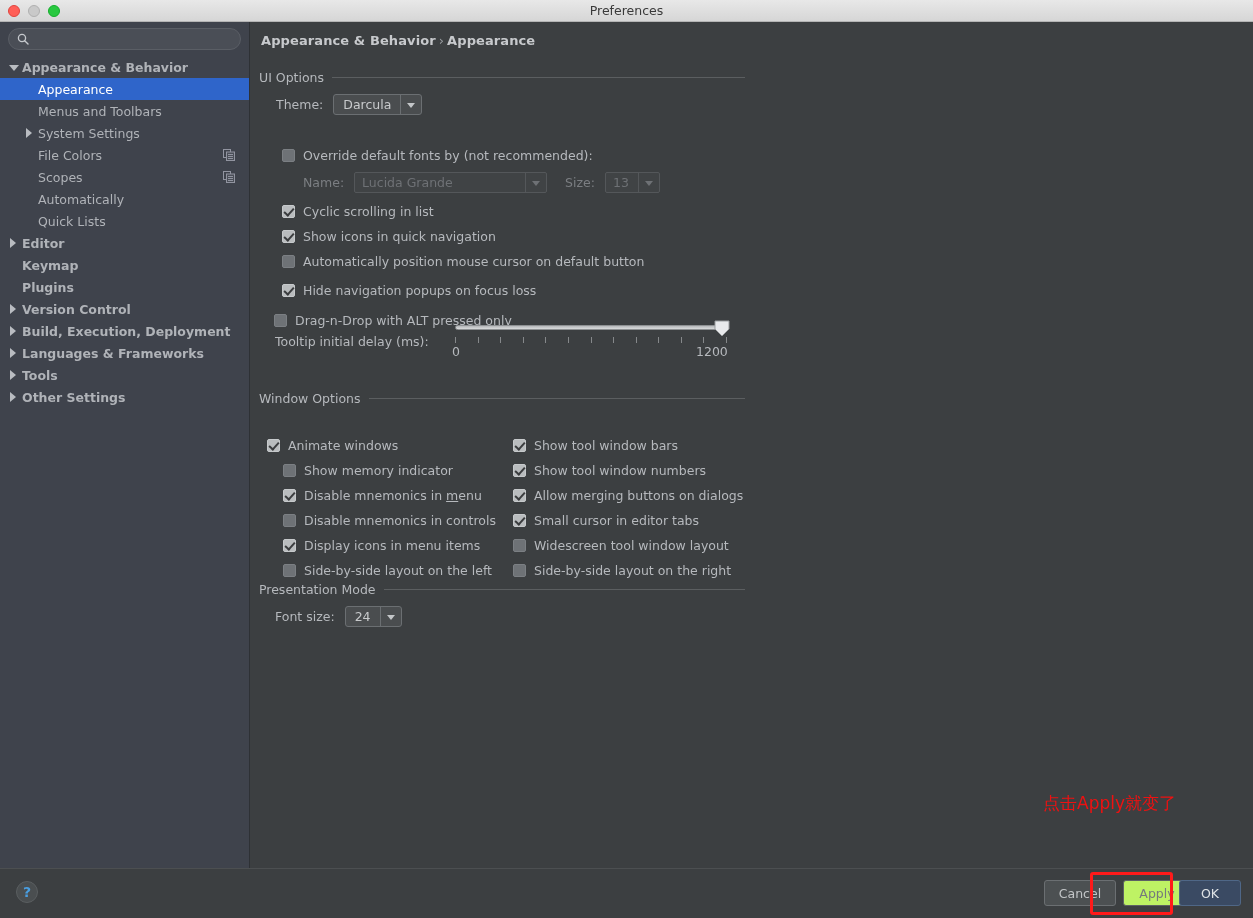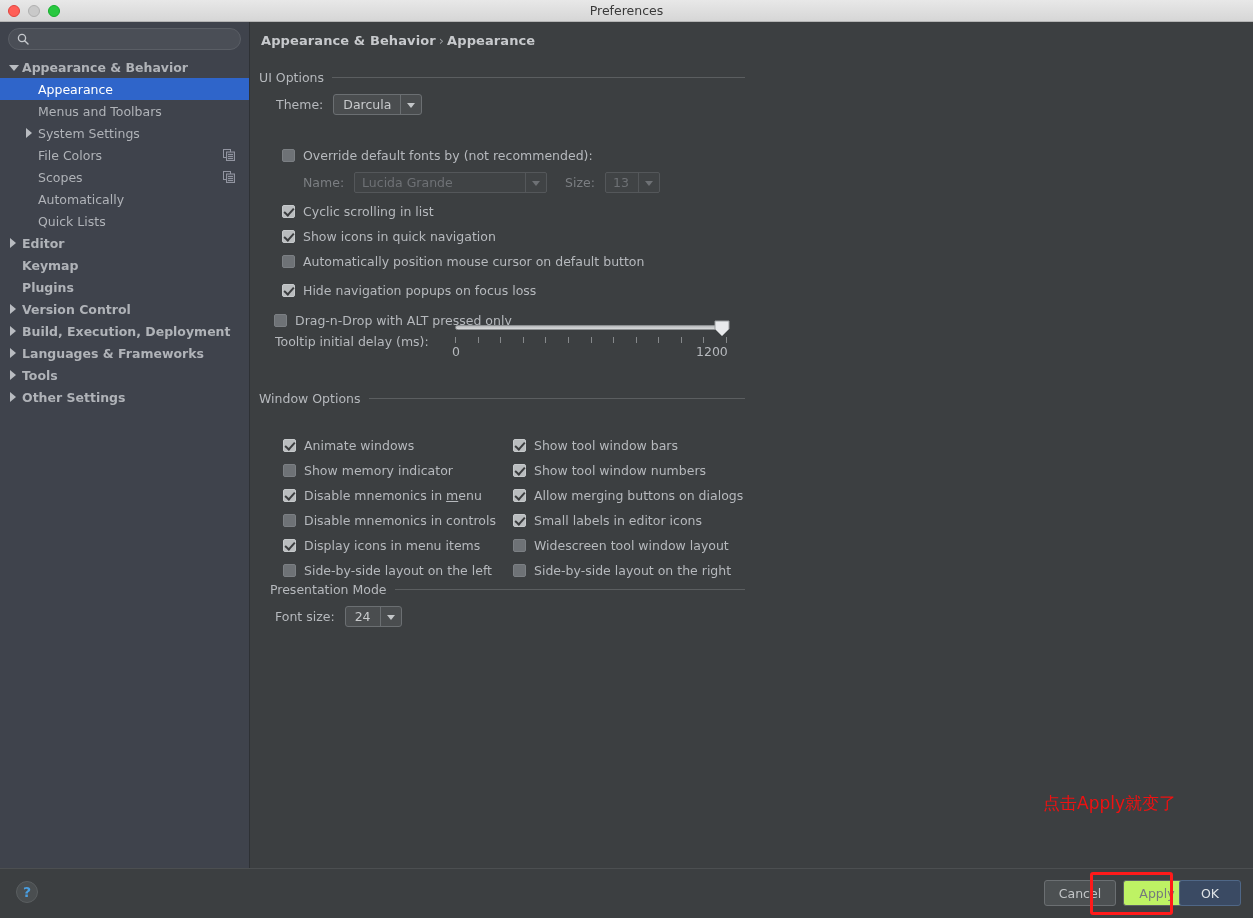--- a/index.html
+++ b/index.html
@@ -614,21 +614,21 @@
       <span class="tick-lbl" style="left:241px;">1200</span>
     </div>
 
     <div class="section" style="top:369px;">
       <div class="sec-head">
         <span class="t">Window Options</span>
         <span class="rule" style="margin-right:508px;"></span>
       </div>
     </div>
     <div id="win-left">
-        <div class="cb" style="left: 32px; top: 416px; justify-content: center;">
+        <div class="cb" style="left: 16px; top: 416px; justify-content: center;">
           <span class="box on"></span>
           <span class="txt">Animate windows</span>
         </div>
         <div class="cb" style="left: 32px; top: 441px;">
           <span class="box"></span>
           <span class="txt">Show memory indicator</span>
         </div>
         <div class="cb" style="left: 32px; top: 466px;">
           <span class="box on"></span>
           <span class="txt">Disable mnemonics in <span class="mn">m</span>enu</span>
@@ -654,33 +654,33 @@
         <div class="cb" style="left: 262px; top: 441px;">
           <span class="box on"></span>
           <span class="txt">Show tool window numbers</span>
         </div>
         <div class="cb" style="left: 262px; top: 466px;">
           <span class="box on"></span>
           <span class="txt">Allow merging buttons on dialogs</span>
         </div>
         <div class="cb" style="left: 262px; top: 491px;">
           <span class="box on"></span>
-          <span class="txt">Small labels in editor icons</span>
+          <span class="txt">Small cursor in editor tabs</span>
         </div>
         <div class="cb" style="left: 262px; top: 516px;">
           <span class="box"></span>
           <span class="txt">Widescreen tool window layout</span>
         </div>
         <div class="cb" style="left: 262px; top: 541px;">
           <span class="box"></span>
           <span class="txt">Side-by-side layout on the right</span>
         </div>
       </div>
 
-    <div class="section" style="top:560px;margin-left:11px;">
+    <div class="section" style="top:560px;">
       <div class="sec-head">
         <span class="t">Presentation Mode</span>
         <span class="rule" style="margin-right:508px;"></span>
       </div>
     </div>
     <div class="row" style="left:24px; top:584px;">
       <span class="lbl" style="margin-right:10px;">Font size:</span>
       <span class="combo">
         <span class="val">24</span>
         <span class="arw"></span>

